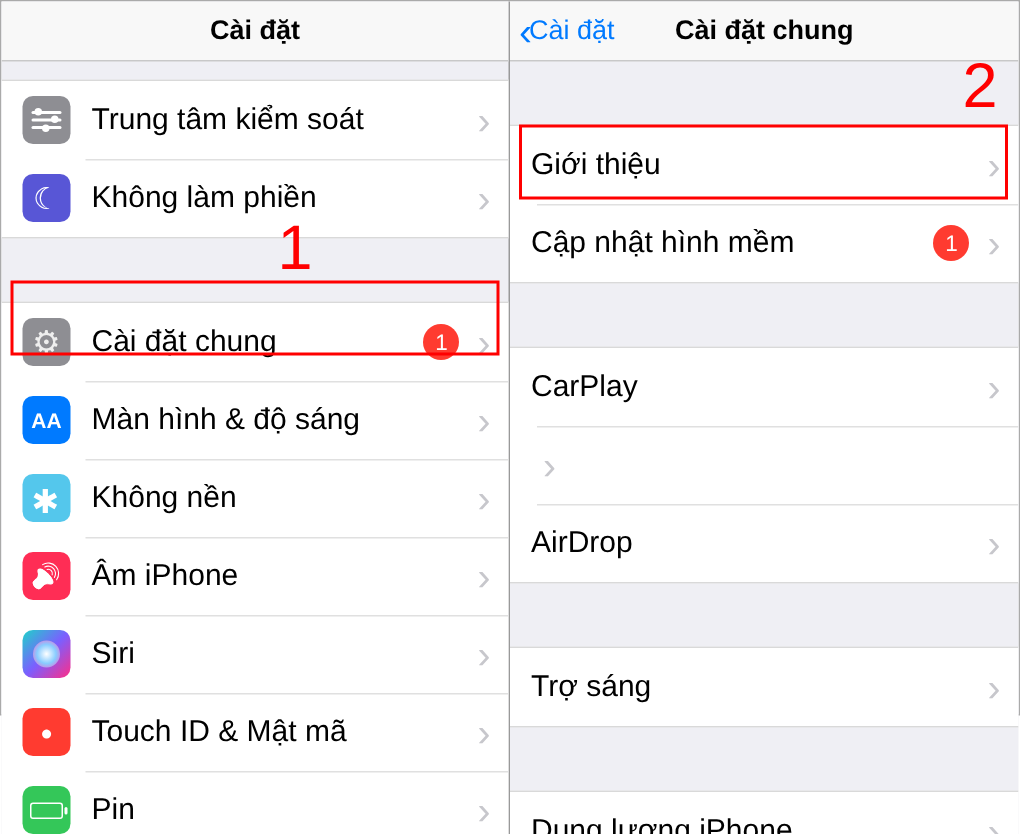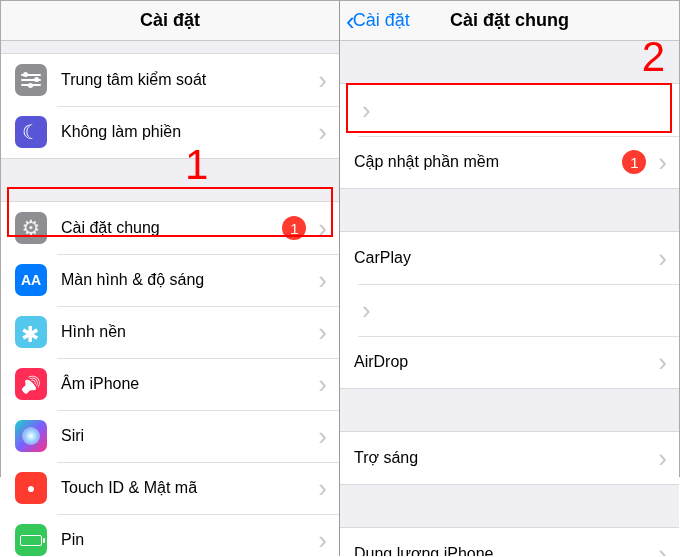--- a/index.html
+++ b/index.html
@@ -73,21 +73,21 @@
     width: 32px; height: 32px;
     border-radius: 7px;
     margin-right: 14px;
     display: flex;
     align-items: center;
     justify-content: center;
     flex-shrink: 0;
     color: #fff;
     font-size: 17px;
   }
-  .label { font-size: 16px; color: #000; flex: 1; }
+  .label { font-size: 20px; color: #000; flex: 1; }
   .chevron {
     color: #c7c7cc;
     font-size: 26px;
     font-weight: 300;
     padding-right: 12px;
     padding-left: 8px;
   }
   .badge {
     background: #ff3b30;
     color: #fff;
@@ -186,21 +186,21 @@
       </div>
       <div class="row">
         <div class="icon ic-display aa"></div>
         <span class="label">Màn hình &amp; độ sáng</span>
         <span class="chevron">›</span>
       </div>
       <div class="row">
         <div class="icon ic-wallpaper">
             <div class="flower"></div>
           </div>
-        <span class="label">Hình nền</span>
+        <span class="label">Không nền</span>
         <span class="chevron">›</span>
       </div>
       <div class="row">
         <div class="icon ic-sound speaker"></div>
         <span class="label">Âm iPhone</span>
         <span class="chevron">›</span>
       </div>
       <div class="row">
         <div class="icon ic-siri">
             <div class="orb"></div>
@@ -231,24 +231,25 @@
       <div class="nav-back">
         <span class="chev">‹</span>
         <span>Cài đặt</span>
       </div>
       <span class="nav-title">Cài đặt chung</span>
     </div>
 
     <div class="gap-lg"></div>
     <div class="group">
       <div class="row">
-        <span class="chevron">›</span>
-      </div>
-      <div class="row">
-        <span class="label">Cập nhật phần mềm</span>
+        <span class="label">Giới thiệu</span>
+        <span class="chevron">›</span>
+      </div>
+      <div class="row">
+        <span class="label">Cập nhật hình mềm</span>
         <span class="badge">1</span>
         <span class="chevron">›</span>
       </div>
     </div>
 
     <div class="gap-lg"></div>
     <div class="group">
       <div class="row">
         <span class="label">CarPlay</span>
         <span class="chevron">›</span>

